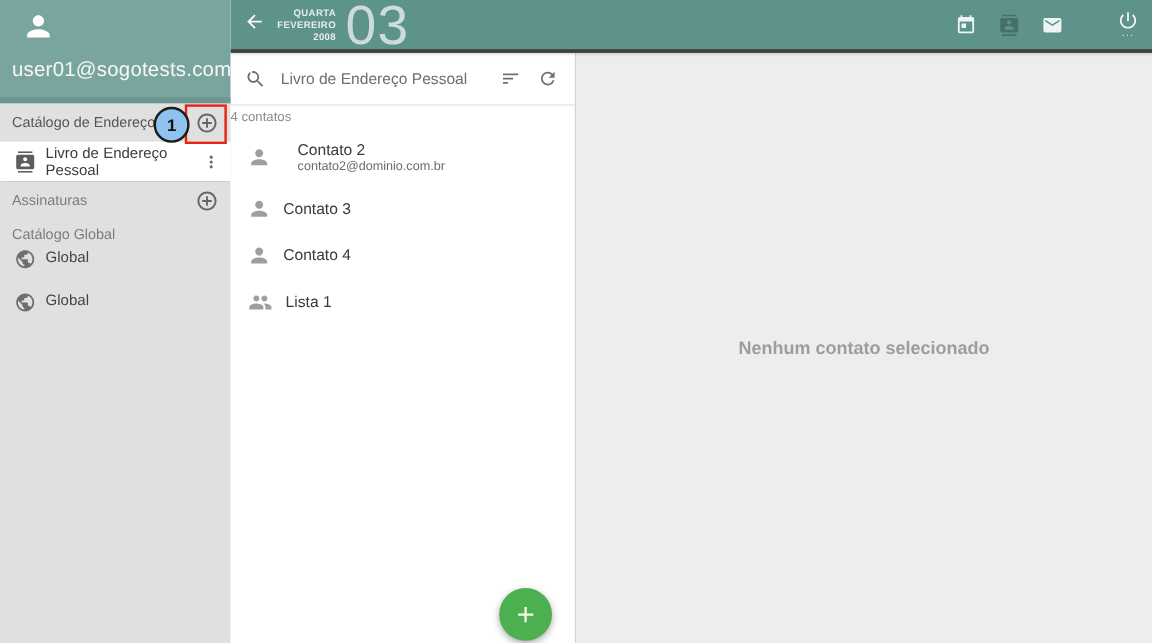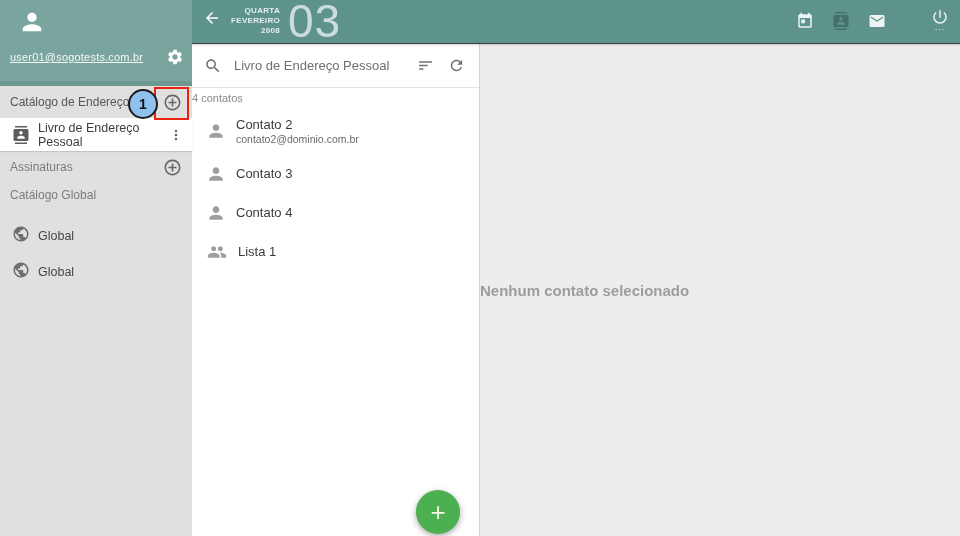--- a/index.html
+++ b/index.html
@@ -7,71 +7,71 @@
        font-family:"Liberation Sans",sans-serif;-webkit-font-smoothing:antialiased;}
   svg{display:block;}
   button{border:0;background:transparent;padding:0;cursor:pointer;}
 
   
   .sidebar{position:absolute;left:0;top:0;width:192px;height:536px;background:#e0e0df;z-index:3;}
   .side-teal{position:relative;height:86px;background:#7aa59e;}
   .side-teal .shade{position:absolute;left:0;right:0;bottom:0;height:5px;background:#6d9891;}
   .avatar{position:absolute;left:18px;top:8px;}
   .user-line{position:absolute;left:10px;right:8px;top:48px;display:flex;align-items:center;justify-content:space-between;}
-  .user-email{font-size:11px;color:rgba(255,255,255,.92);letter-spacing:.2px;text-decoration:underline;}
+  .user-email{font-size:17px;color:rgba(255,255,255,.92);letter-spacing:.2px;}
   .sb-row{display:flex;align-items:center;height:32px;padding:0 10px;box-sizing:border-box;}
   .sb-row .grow{flex:1;}
   .sb-head-label{font-size:12px;color:#565656;}
   .sb-muted{font-size:12px;color:#7c7c7c;text-align:right;}
   .sb-selected{height:33px;background:#fff;padding:0 8px 0 12px;box-shadow:0 1px 1px rgba(0,0,0,.12);}
   .sb-selected .label{font-size:12.5px;color:#3c3c3c;margin-left:8px;}
   .sb-label-only{height:24px;display:flex;align-items:center;padding:0 10px;font-size:12px;color:#7c7c7c;}
-  .sb-item{height:36px;display:flex;align-items:flex-end;padding:0 12px;}
+  .sb-item{height:36px;display:flex;align-items:flex-start;padding:0 12px;}
   .sb-item .label{font-size:12.5px;color:#454545;margin-left:8px;}
 
   
   .ann-rect{position:absolute;left:154px;top:87px;width:35px;height:33px;border:2px solid #e8230f;box-sizing:border-box;z-index:6;pointer-events:none;}
   .ann-badge{position:absolute;left:128px;top:89px;width:26px;height:26px;border-radius:50%;
              background:#8fc2ef;border:2px solid #1b1b1b;box-sizing:content-box;z-index:7;
              display:flex;align-items:center;justify-content:center;font-size:14px;font-weight:bold;color:#111;}
 
   
   .topbar{position:absolute;left:192px;top:0;width:768px;height:44px;background:#5e938c;
-          border-bottom:1px solid #404040;box-shadow:0 1px 2px rgba(0,0,0,.18);z-index:2;box-sizing:border-box;}
+          border-bottom:3px solid #404040;box-shadow:0 1px 2px rgba(0,0,0,.18);z-index:2;box-sizing:border-box;}
   .back-btn{position:absolute;left:11px;top:9px;}
   .date-block{position:absolute;left:26px;top:6px;width:62px;text-align:right;
               font-size:8px;font-weight:bold;line-height:10px;color:#e4eeec;letter-spacing:.3px;}
   .date-day{position:absolute;left:96px;top:-3px;font-size:46px;font-weight:100;line-height:48px;
             color:rgba(255,255,255,.68);letter-spacing:1px;}
   .top-ico{position:absolute;top:12px;}
   .power-btn{position:absolute;left:736px;top:8px;width:24px;text-align:center;}
   .power-dots{font-size:9px;line-height:4px;color:rgba(255,255,255,.85);letter-spacing:1px;margin-top:-1px;}
 
   
   .contacts-col{position:absolute;left:192px;top:44px;width:287px;height:492px;background:#fff;
                 border-right:1px solid #d4d4d4;box-sizing:content-box;z-index:1;}
   .search-bar{position:relative;height:43px;border-bottom:1px solid #e2e2e2;display:flex;align-items:center;}
   .search-bar .s-ico{margin:0 10px 0 12px;}
   .search-input{flex:1;border:0;outline:none;font-family:"Liberation Sans",sans-serif;font-size:13px;color:#555;background:transparent;}
   .search-input::placeholder{color:#6f6f6f;opacity:1;}
   .sb-btn{margin-right:14px;}
   .count-row{height:20px;display:flex;align-items:center;padding-left:0;font-size:11px;color:#8a8a8a;}
   .contact-row{display:flex;align-items:center;padding-left:14px;height:39px;}
-  .contact-row.tall{height:46px;}
+  .contact-row.tall{height:46px;gap:12px;}
   .contact-row .c-ico{margin-right:10px;}
   .c-name{font-size:13px;color:#3a3a3a;}
   .c-email{font-size:10.5px;color:#6b6b6b;margin-top:1px;text-align:right;}
   .c-email:empty{display:none;}
   .fab{position:absolute;left:224px;top:446px;width:44px;height:44px;border-radius:50%;background:#4caf50;
        box-shadow:0 2px 6px rgba(0,0,0,.35);display:flex;align-items:center;justify-content:center;
        color:#f6f8e2;font-size:26px;font-weight:300;line-height:44px;}
 
   
   .detail{position:absolute;left:480px;top:44px;width:480px;height:492px;background:#ededed;
-          display:flex;align-items:center;}
+          display:flex;align-items:center;justify-content:center;}
   .empty-msg{font-size:15px;font-weight:bold;color:#9d9d9d;}
 </style>
 </head>
 <body>
 
 <div class="app">
 
   <aside class="sidebar">
     <div class="side-teal">
       <span class="avatar">

